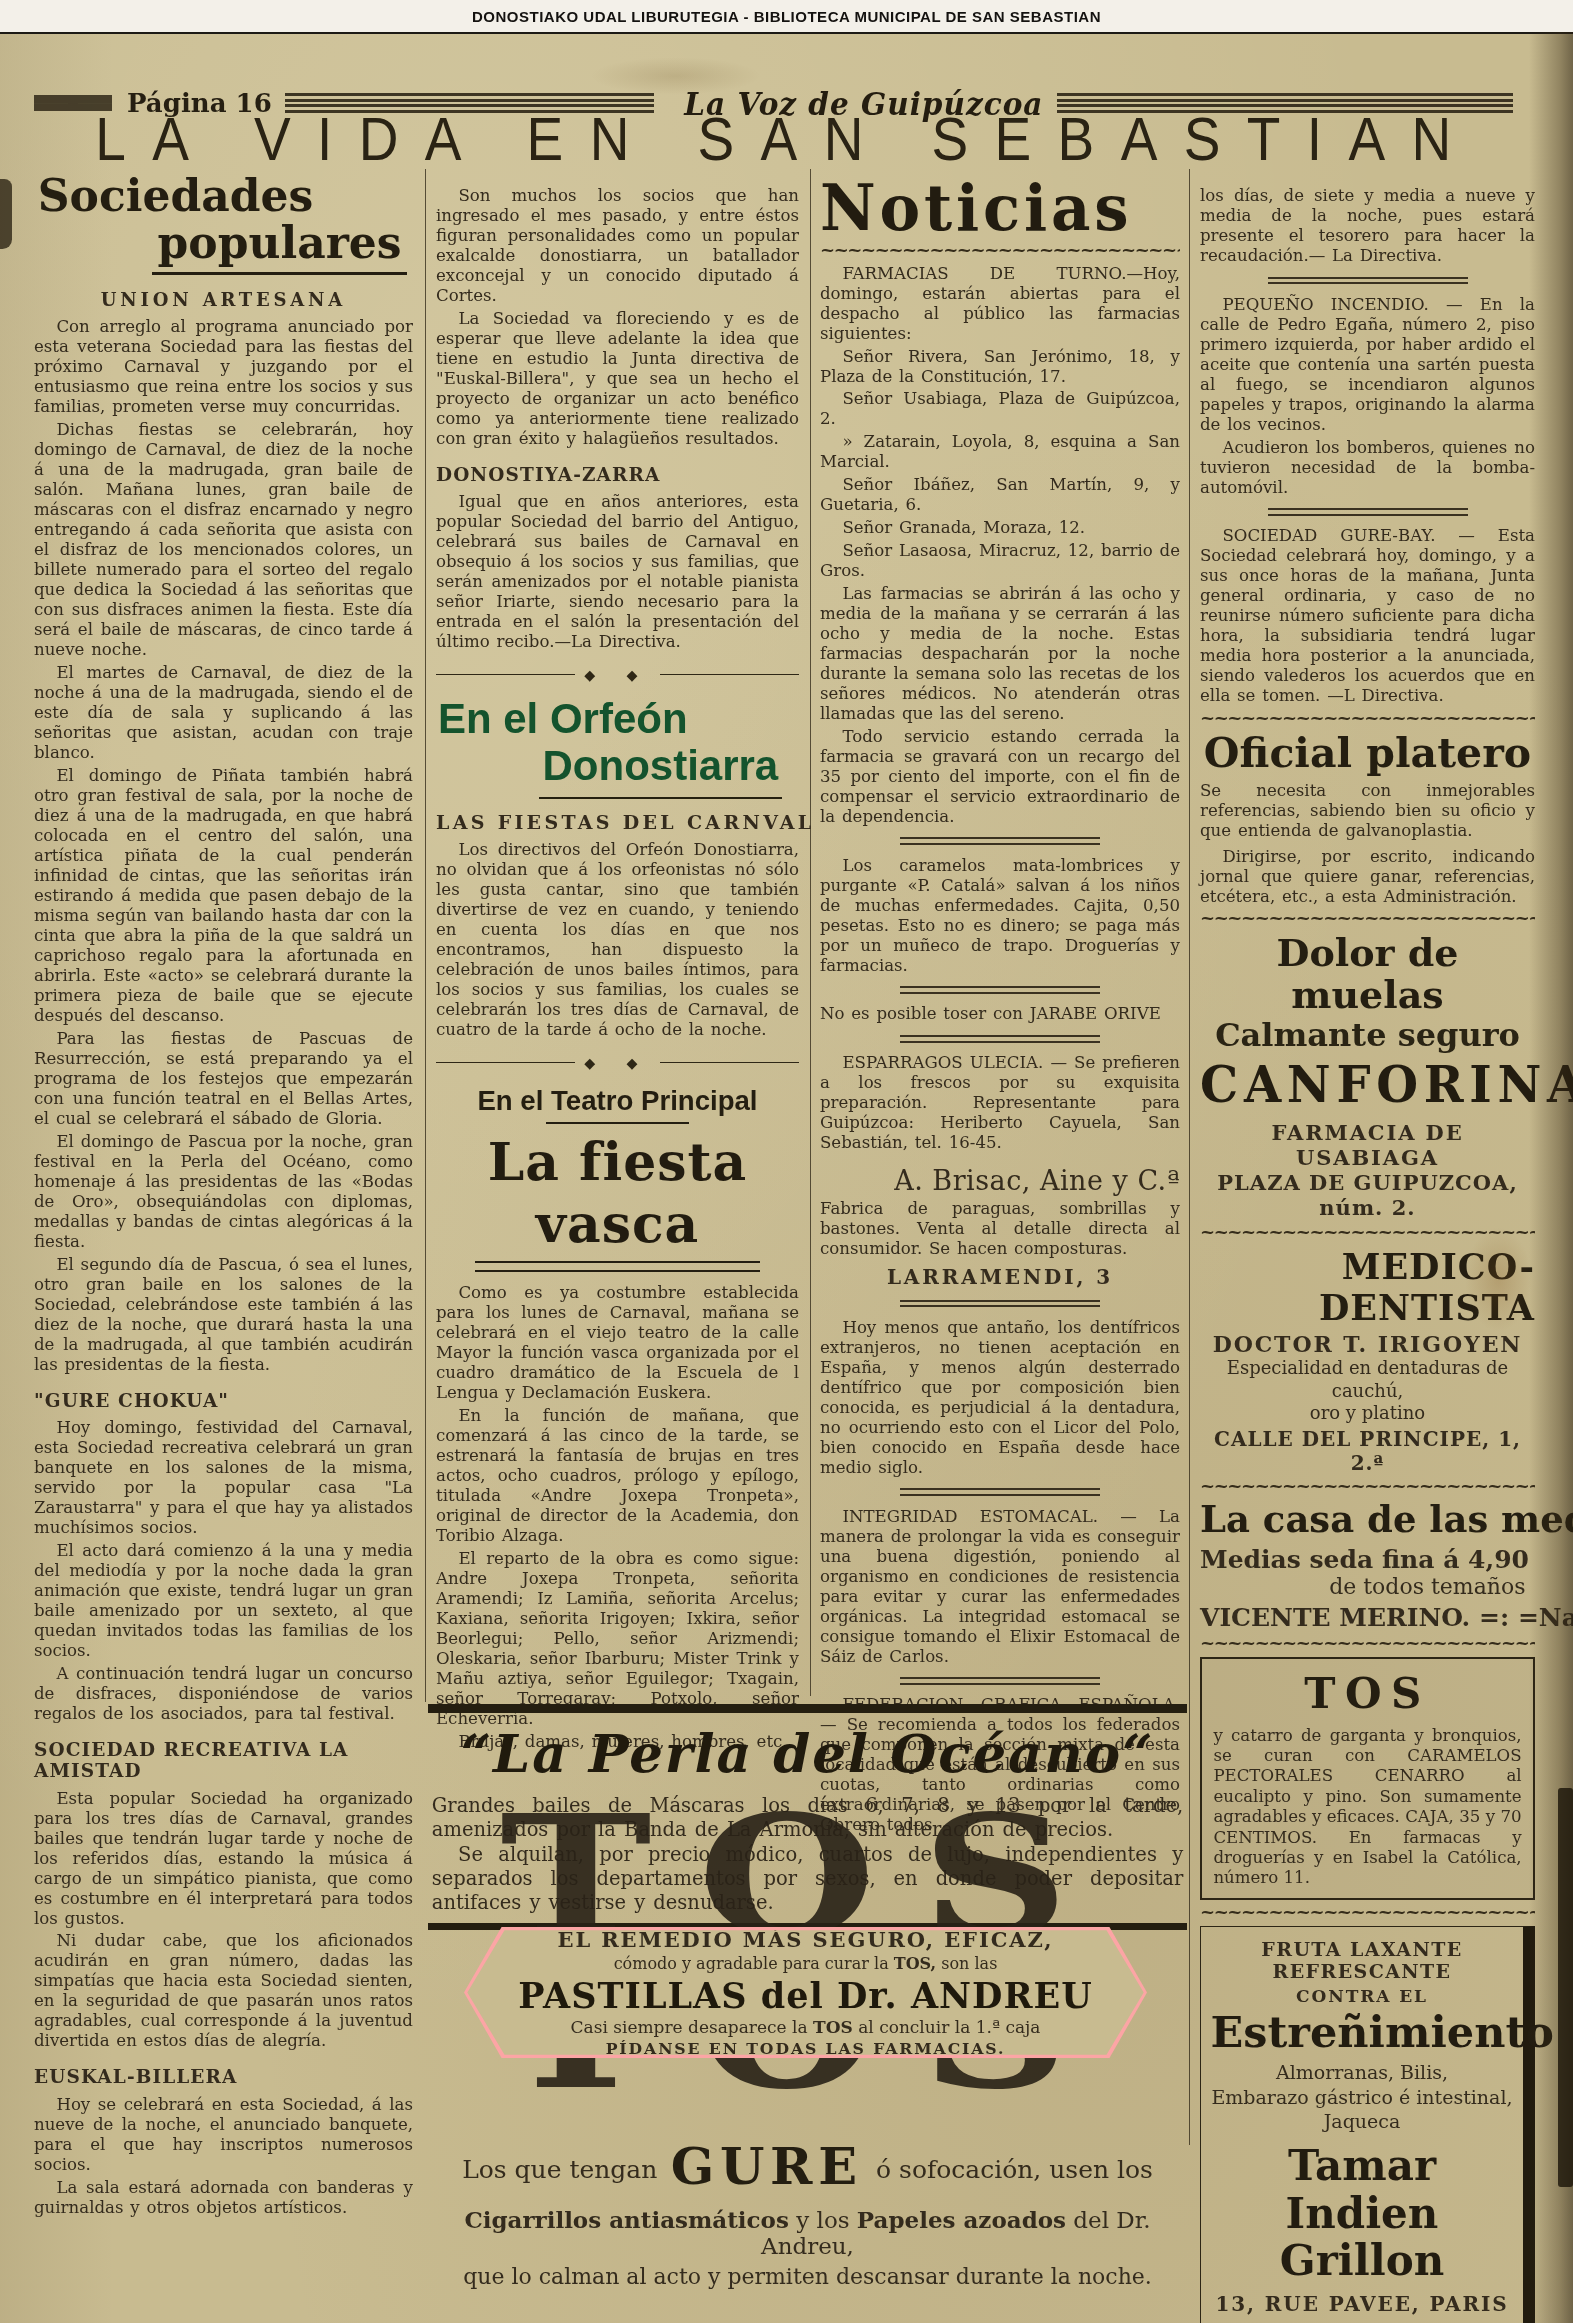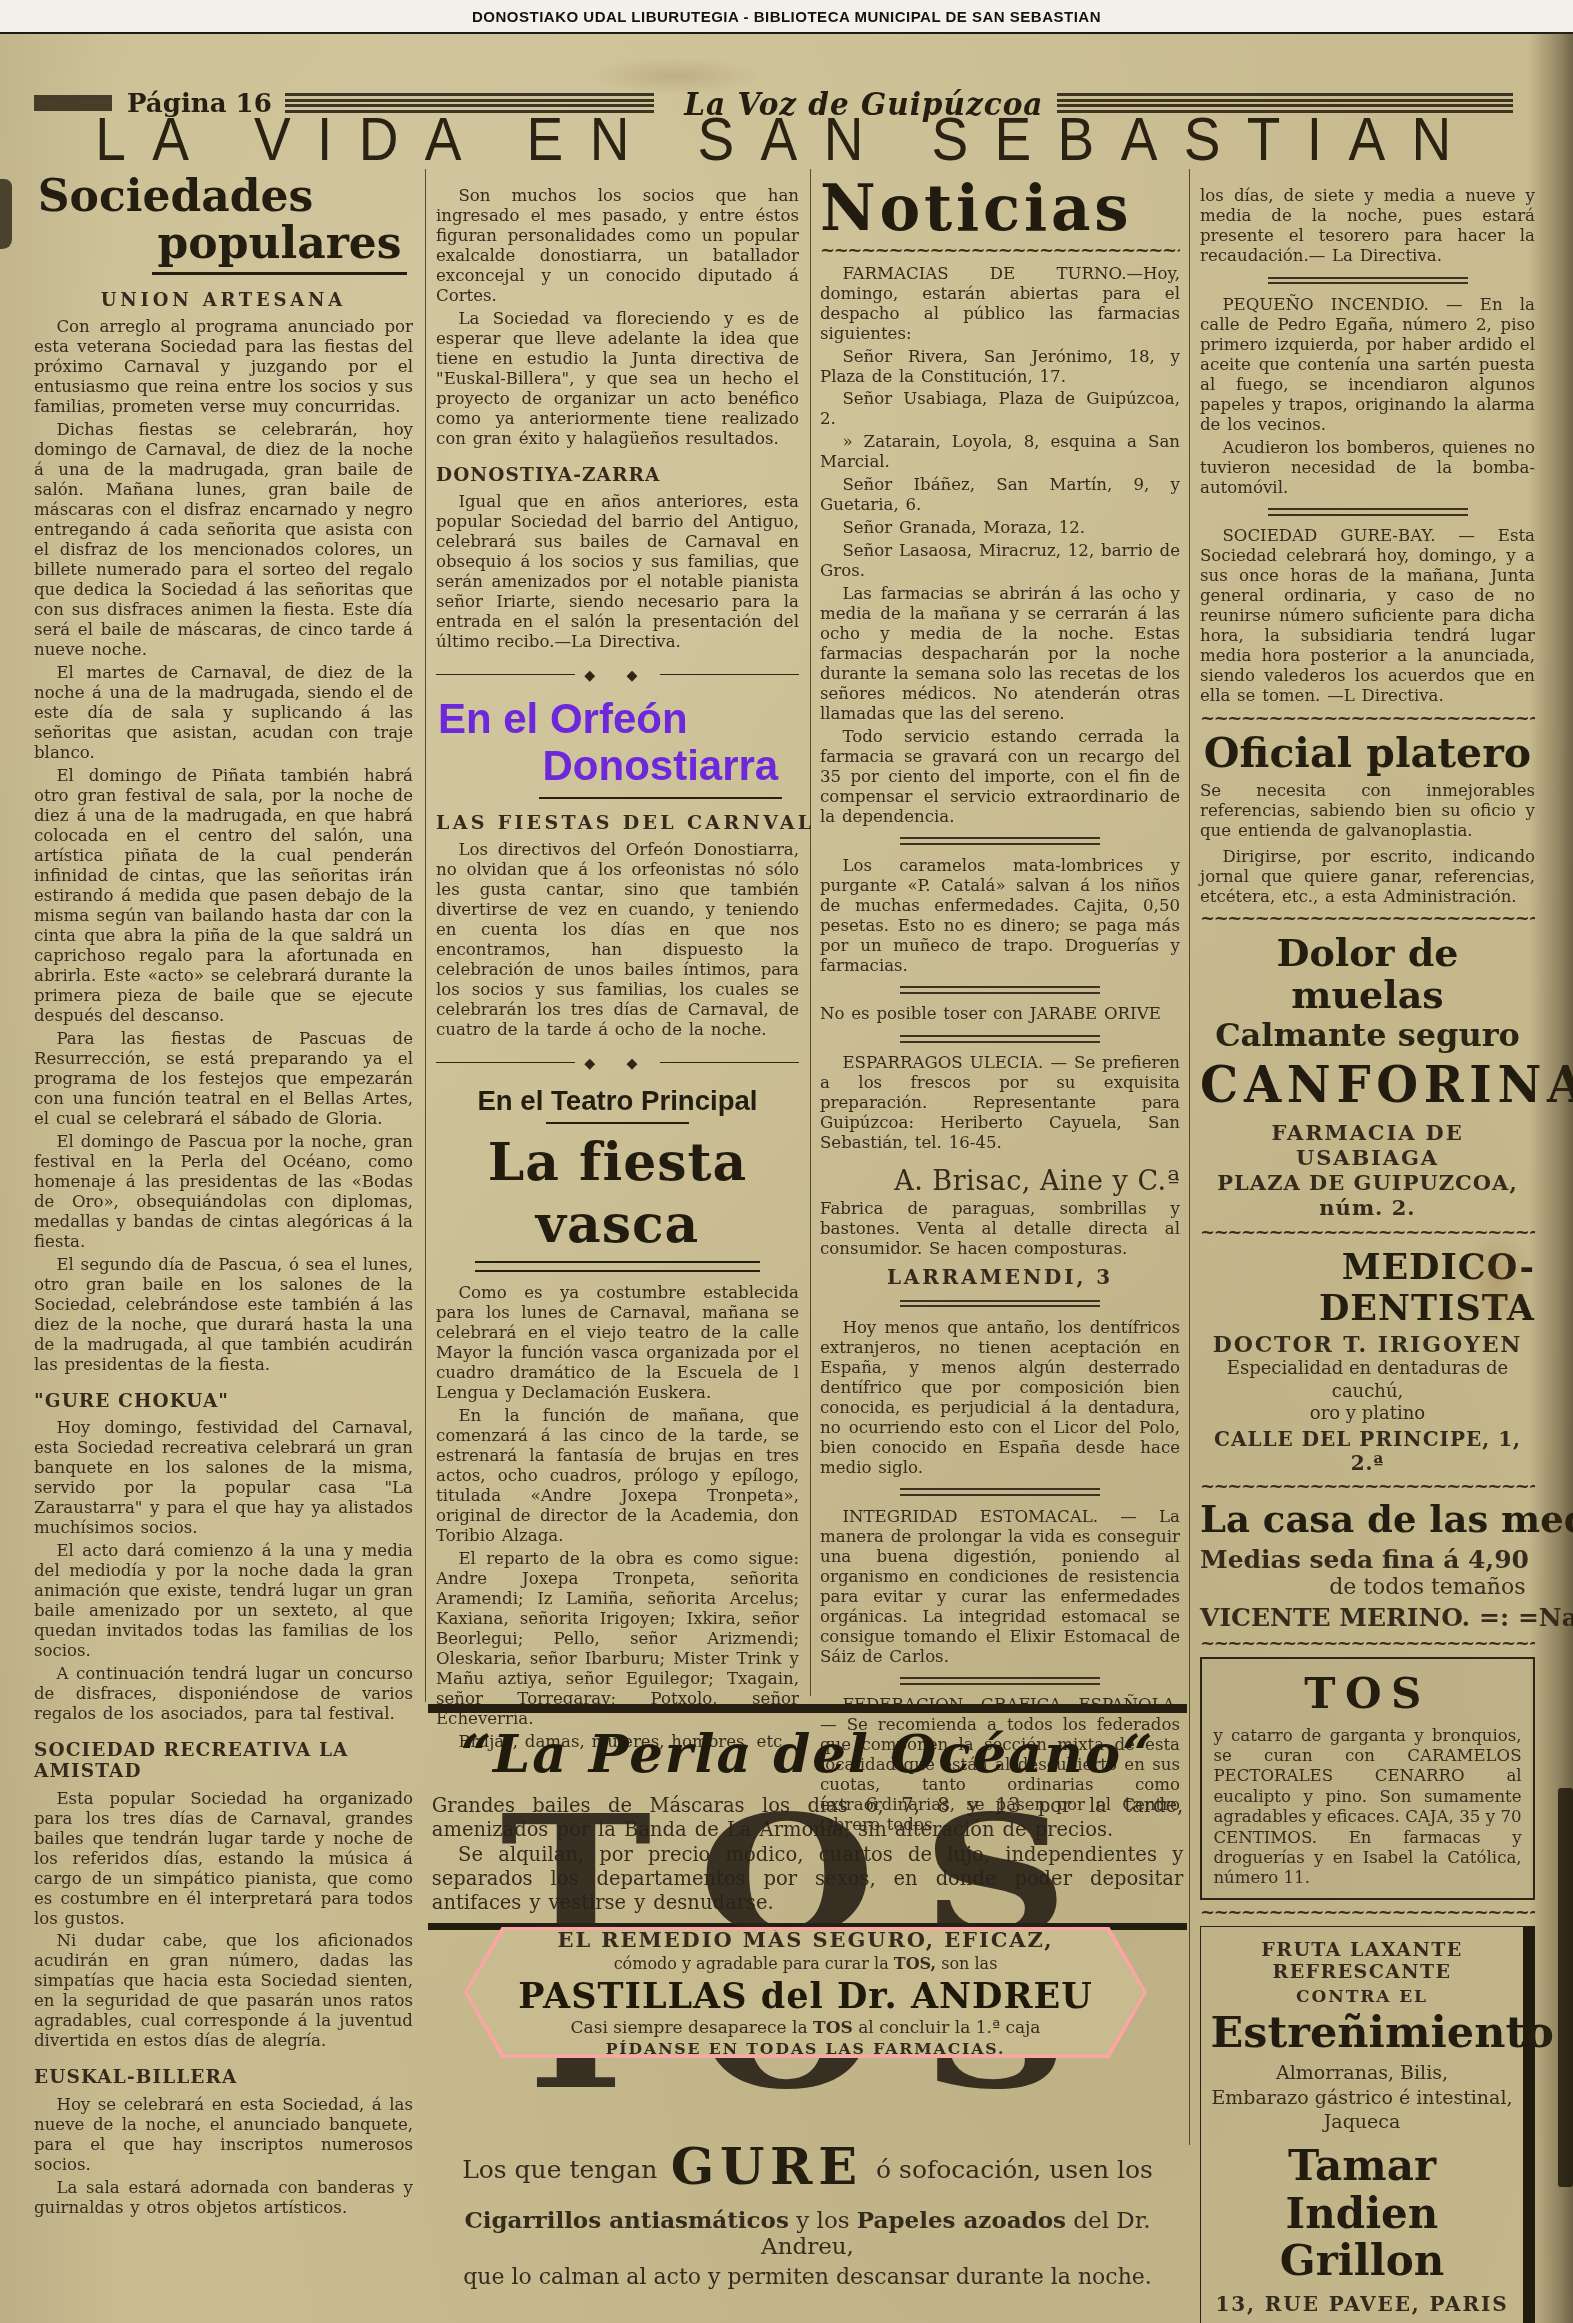--- a/index.html
+++ b/index.html
@@ -53,21 +53,21 @@
   .orn{display:flex;align-items:center;gap:9.5px;margin:14.3px 0;font-size:14.3px;letter-spacing:13.3px;color:#2e2716}
   .orn::before,.orn::after{content:"";flex:1;border-top:1.9px solid #2e2716}
   .wavy{overflow:hidden;height:14.3px;line-height:12.4px;font-weight:bold;font-size:18px;letter-spacing:-1.4px;
     white-space:nowrap;color:#352c1a;text-align:center;margin:5.7px 0}
   
   .soc-t1{font-size:44px;font-weight:bold;color:#241e11;line-height:1.0;padding-left:3.8px}
   .soc-t2{font-size:44px;font-weight:bold;color:#241e11;line-height:1.15;text-align:right;padding-right:5.7px}
   .soc-t2 span{display:inline-block;border-bottom:3.8px solid #241e11;padding:0 5.7px 3.8px}
   .col1 .flow{margin-top:13.3px}
   
-  .orf-t{font-family:"Liberation Sans", sans-serif;font-weight:bold;color:#6d28d9;margin-top:9.5px}
+  .orf-t{font-family:"Liberation Sans", sans-serif;font-weight:bold;color:#14532d;margin-top:9.5px}
   .orf-t .l1{font-size:42px;line-height:1.05;padding-left:1.9px}
   .orf-t .l2{font-size:42px;line-height:1.2;text-align:right;padding-right:17px}
   .orf-t .l2 span{display:inline-block;border-bottom:2.9px solid #25200f;padding:0 3.8px 5.7px}
   .carnival-sub{text-align:center;font-weight:bold;font-size:19px;letter-spacing:3.3px;margin:11.4px 0 7.6px;white-space:nowrap}
   .teatro{font-family:"Liberation Sans", sans-serif;font-weight:bold;font-size:27.6px;text-align:center;margin-top:5.7px;color:#241e11}
   .shortrule{width:143px;border-top:2.9px solid #241e11;margin:4.8px auto 7.6px}
   .fiesta{font-size:52px;font-weight:bold;text-align:center;color:#221c10;letter-spacing:1px;margin-top:1.9px;transform:scaleY(1.02)}
   .dblrule{width:285px;height:6.7px;border-top:2.4px solid #241e11;border-bottom:2.4px solid #241e11;margin:7.6px auto 11.4px}
   
   .noticias{font-size:61px;font-weight:bold;letter-spacing:3.8px;color:#221c10;transform:scaleY(1.03);line-height:1.0}

